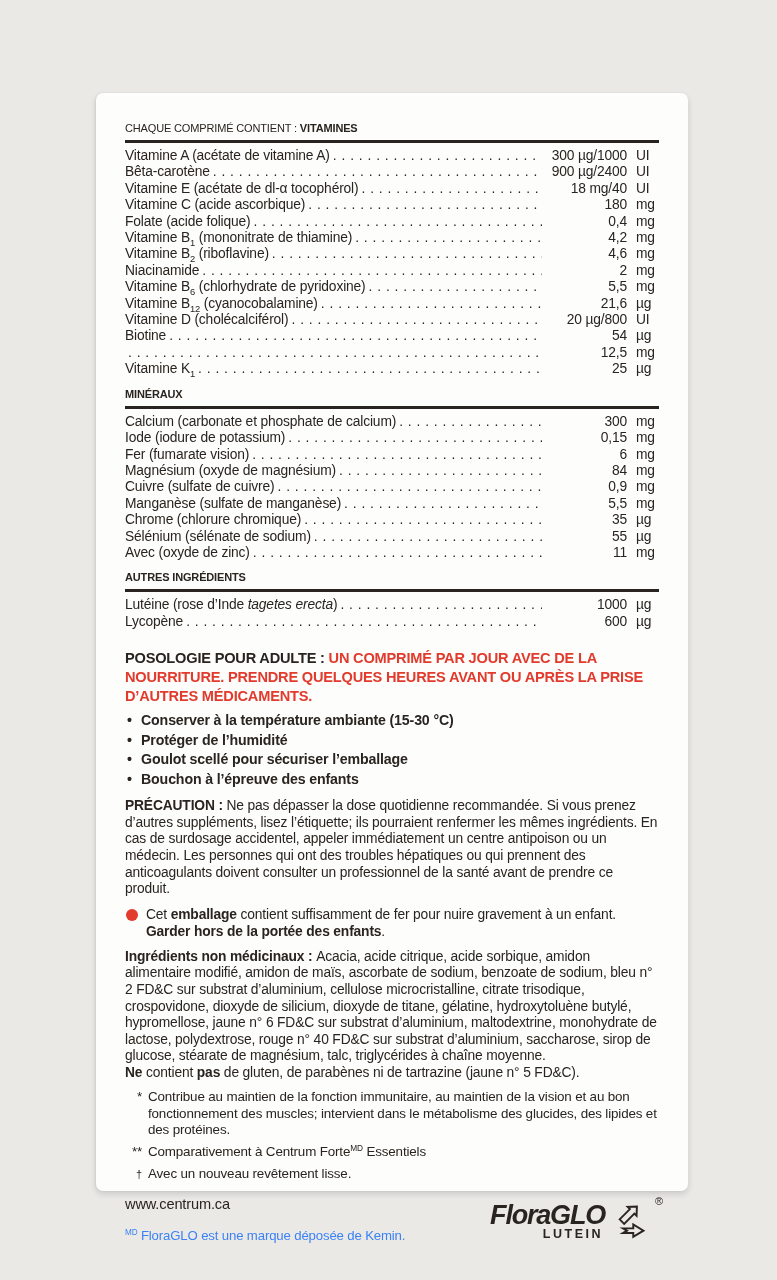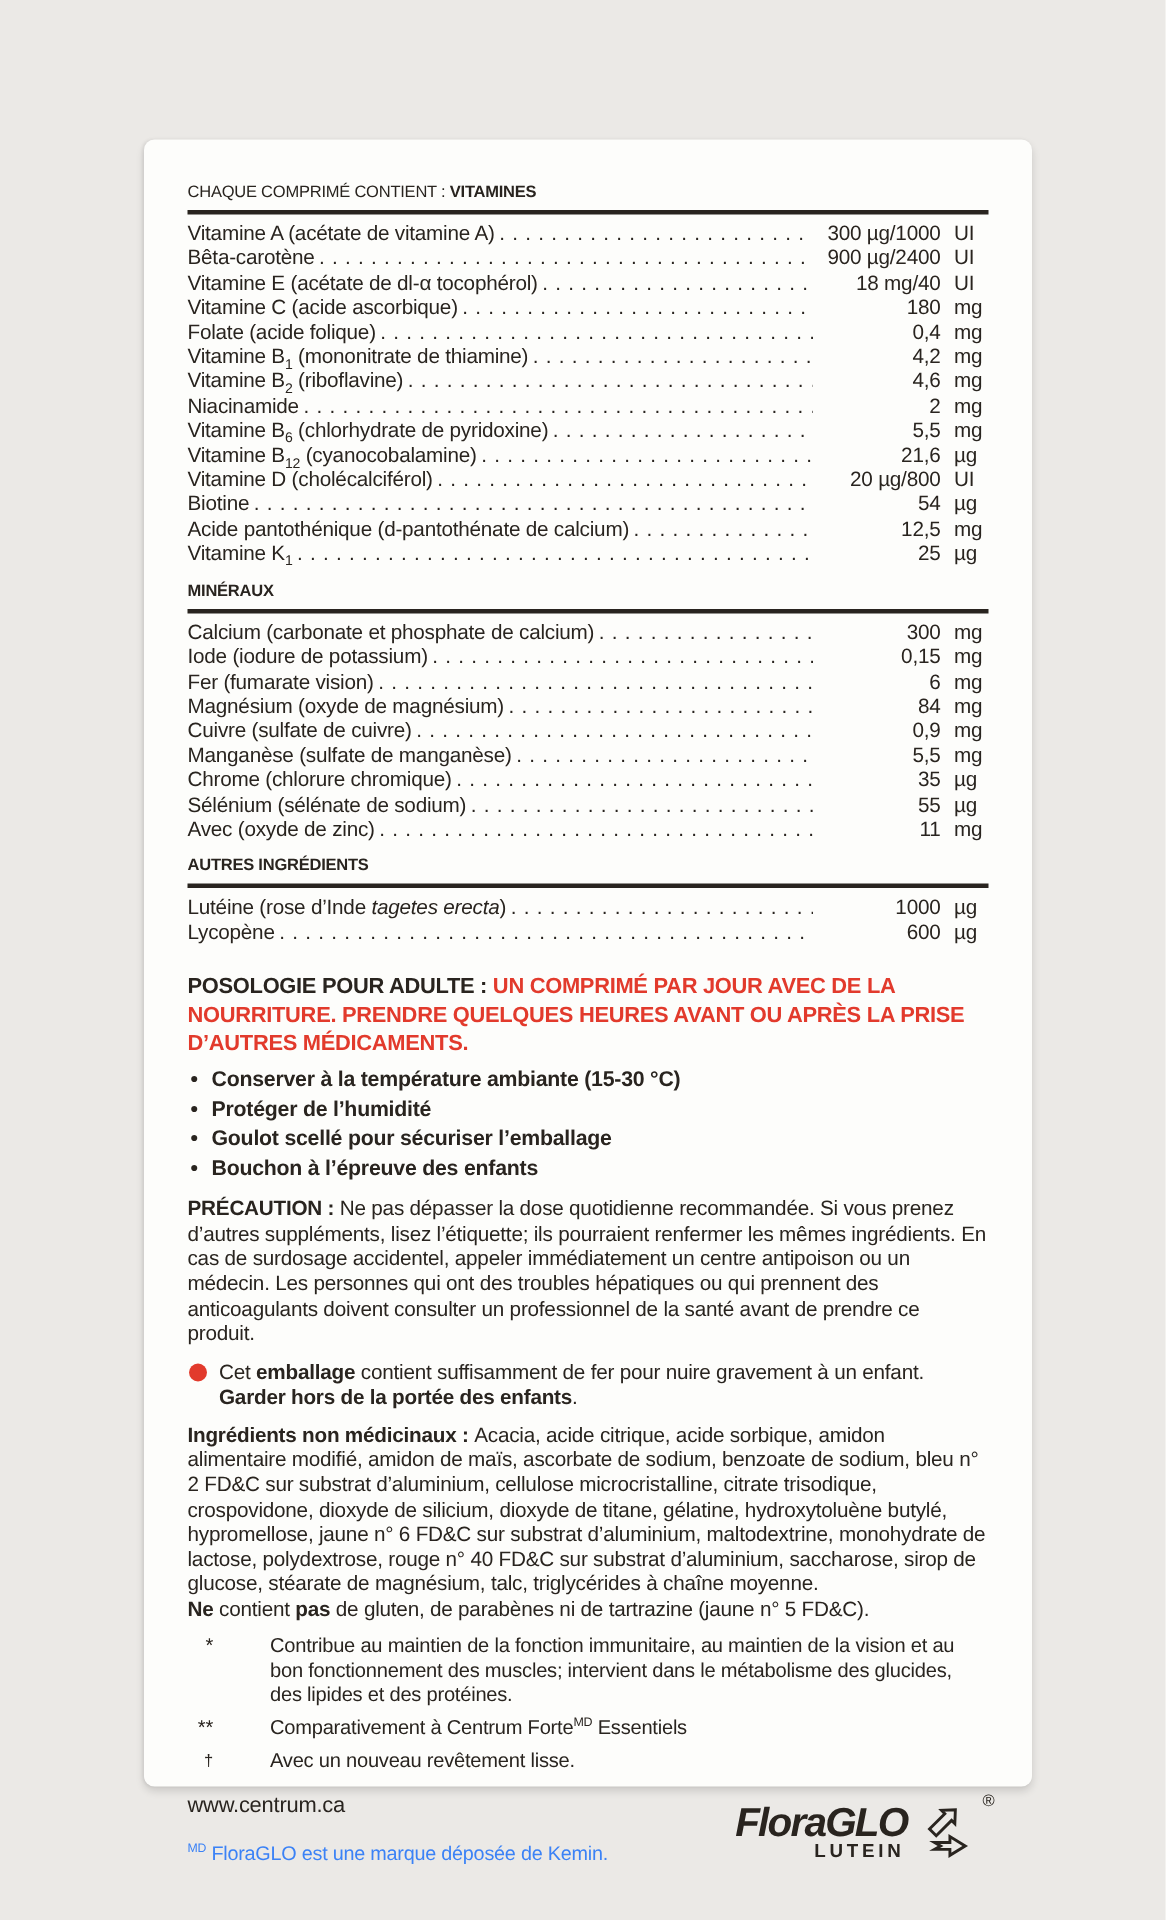--- a/index.html
+++ b/index.html
@@ -42,21 +42,21 @@
   .dosage{font-size:14.6px;line-height:19px;font-weight:bold;margin-top:19px;letter-spacing:-0.2px;}
   .bullets{margin-top:5px;font-weight:bold;font-size:14.2px;}
   .bullet-row{display:flex;line-height:19.5px;}
   .bdot{width:14px;text-align:left;margin-left:2px;}
   .para{font-size:13.8px;line-height:16.6px;margin-top:9px;}
   .warn{display:flex;margin-top:8px;font-size:13.8px;line-height:17px;}
   .warn-dot{flex:0 0 12px;width:12px;height:12px;border-radius:50%;background:#e23a2c;margin:3px 8px 0 1px;}
   .fn{display:flex;font-size:13.4px;line-height:16.2px;margin-top:6px;}
   .fn .mk{flex:0 0 17px;text-align:right;margin-right:6px;white-space:nowrap;}
   .fn .mk.supmk{font-size:11px;vertical-align:super;}
-  .fn .fn-text{flex:1;margin-left:32px;}
+  .fn .fn-text{flex:1;}
   .bottom{display:flex;justify-content:space-between;align-items:flex-end;margin-top:14px;}
   .site{font-weight:normal;font-size:14.6px;}
   .tm{font-size:13.2px;margin-top:16px;color:#3b82f6;}
   .logo{position:relative;padding-right:50px;margin-right:4px;margin-bottom:2px;}
   .logo-main{font-size:27px;font-weight:bold;font-style:italic;letter-spacing:-1.2px;line-height:24px;}
   .logo-lutein{font-size:12.5px;font-weight:bold;letter-spacing:2.5px;text-align:right;line-height:13px;margin-top:1px;padding-right:2px;}
   .logo-arrow{position:absolute;right:2px;top:-3px;}
   .logo-reg{position:absolute;right:-8px;top:-8px;font-size:11px;font-weight:normal;font-style:normal;}
 </style>
 </head>
@@ -136,21 +136,20 @@
         <span class="val">20 µg/800</span>
         <span class="unit">UI</span>
       </div>
       <div class="row">
         <span class="nm"><span>Biotine</span></span>
         <span class="dots"></span>
         <span class="val">54</span>
         <span class="unit">µg</span>
       </div>
       <div class="row">
-        <span class="nm"><span>Acide pantothénique (d-pantothénate de calcium)</span></span>
         <span class="dots"></span>
         <span class="val">12,5</span>
         <span class="unit">mg</span>
       </div>
       <div class="row">
         <span class="nm"><span>Vitamine K</span><span class="sub">1</span></span>
         <span class="dots"></span>
         <span class="val">25</span>
         <span class="unit">µg</span>
       </div>

